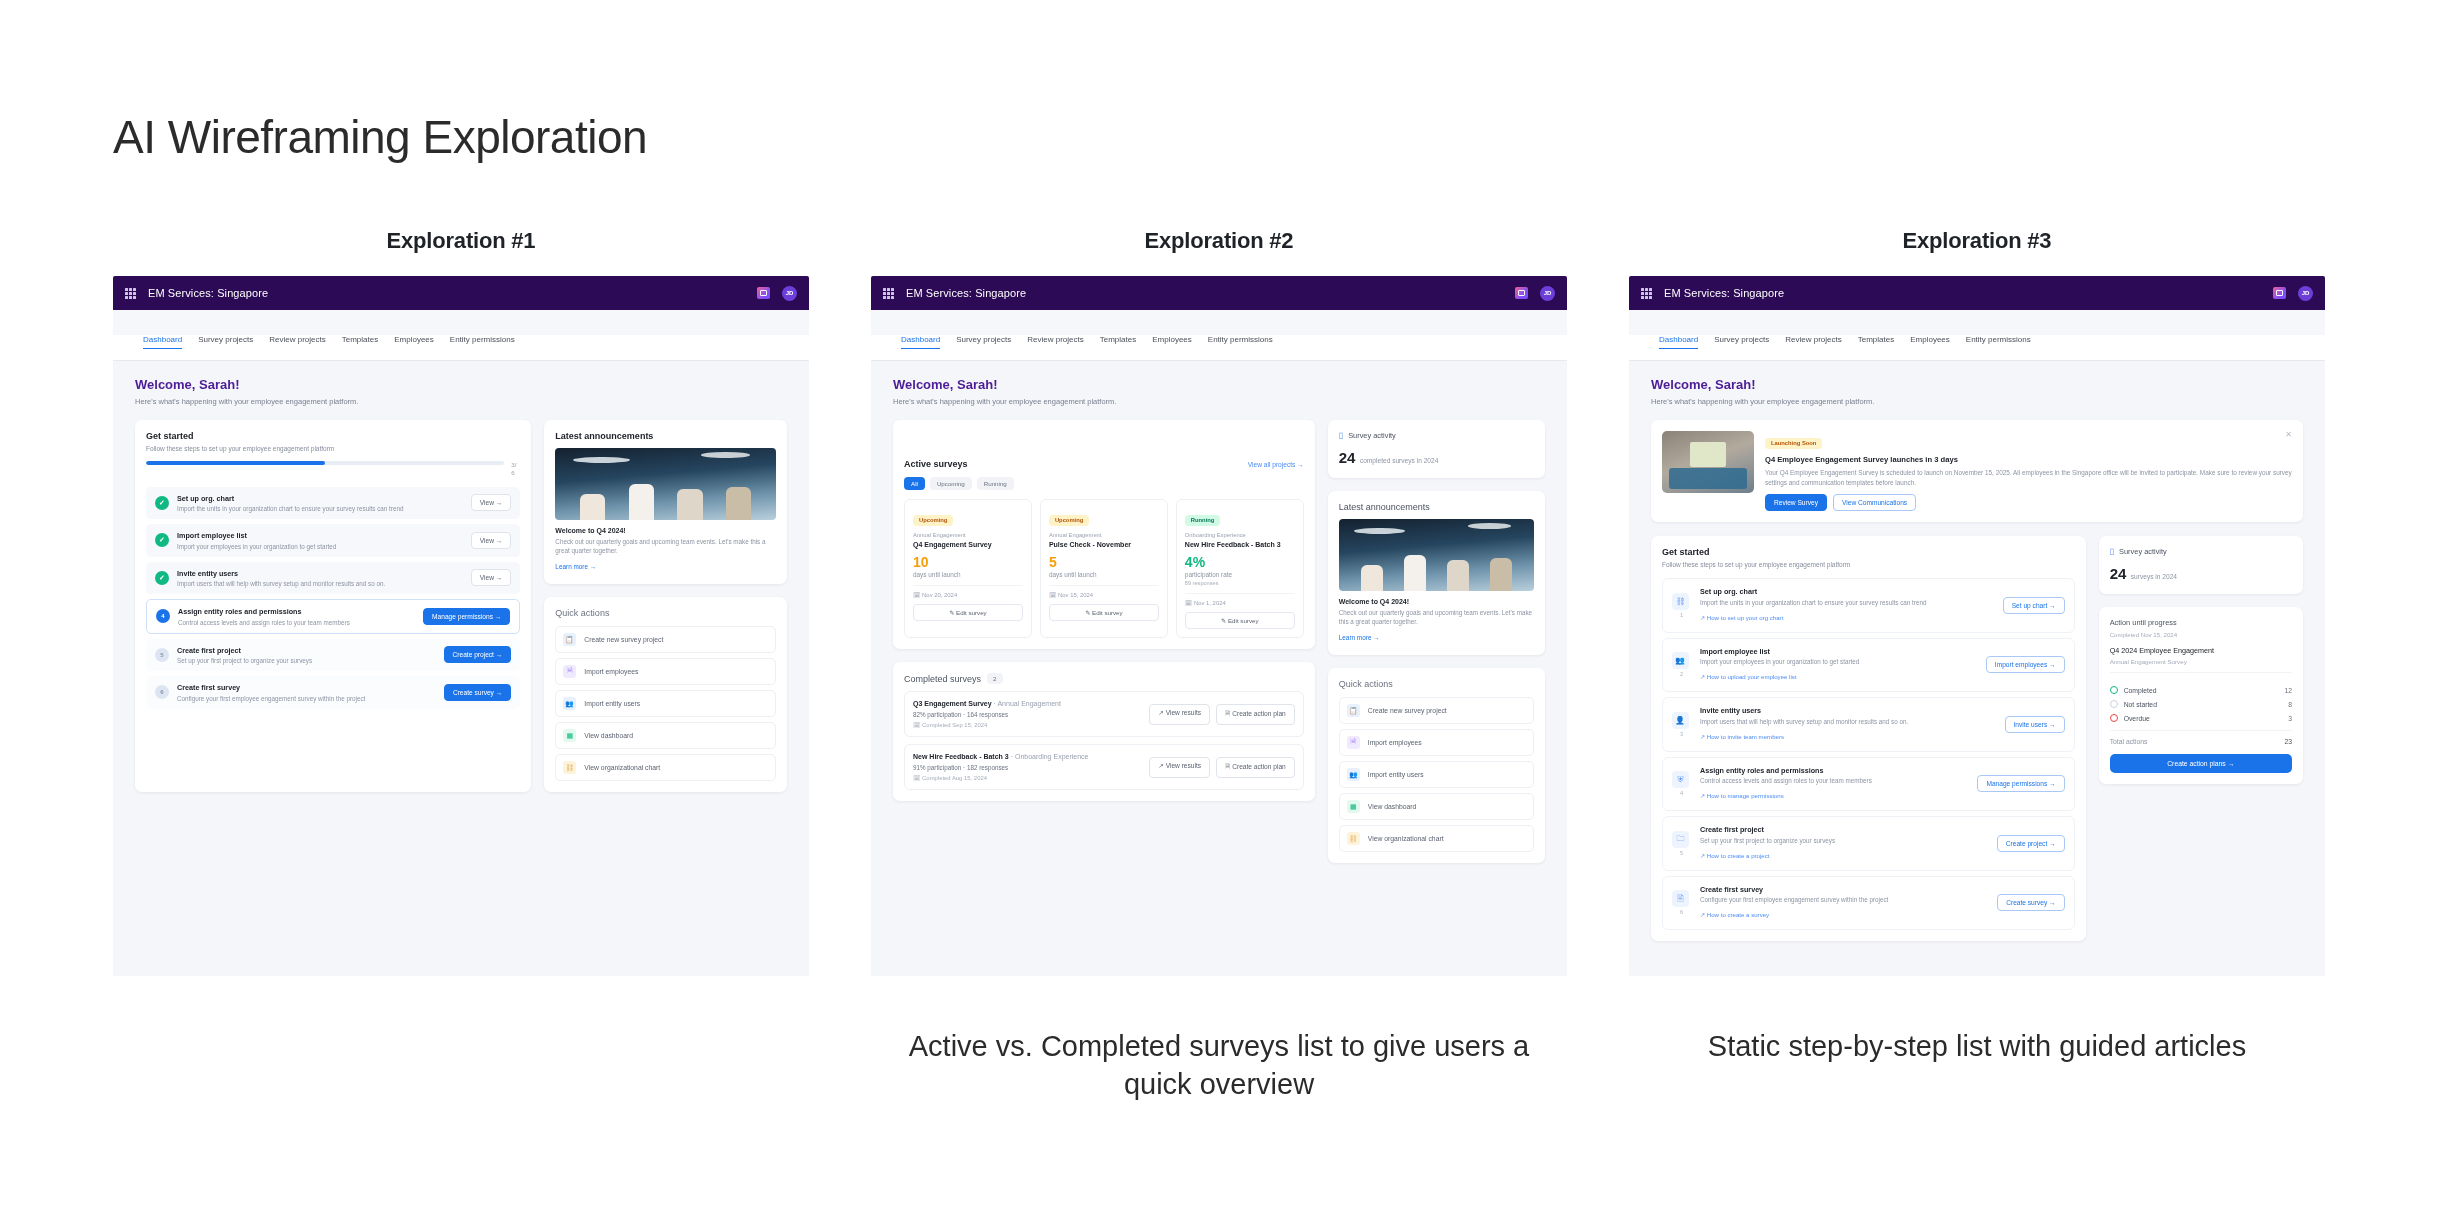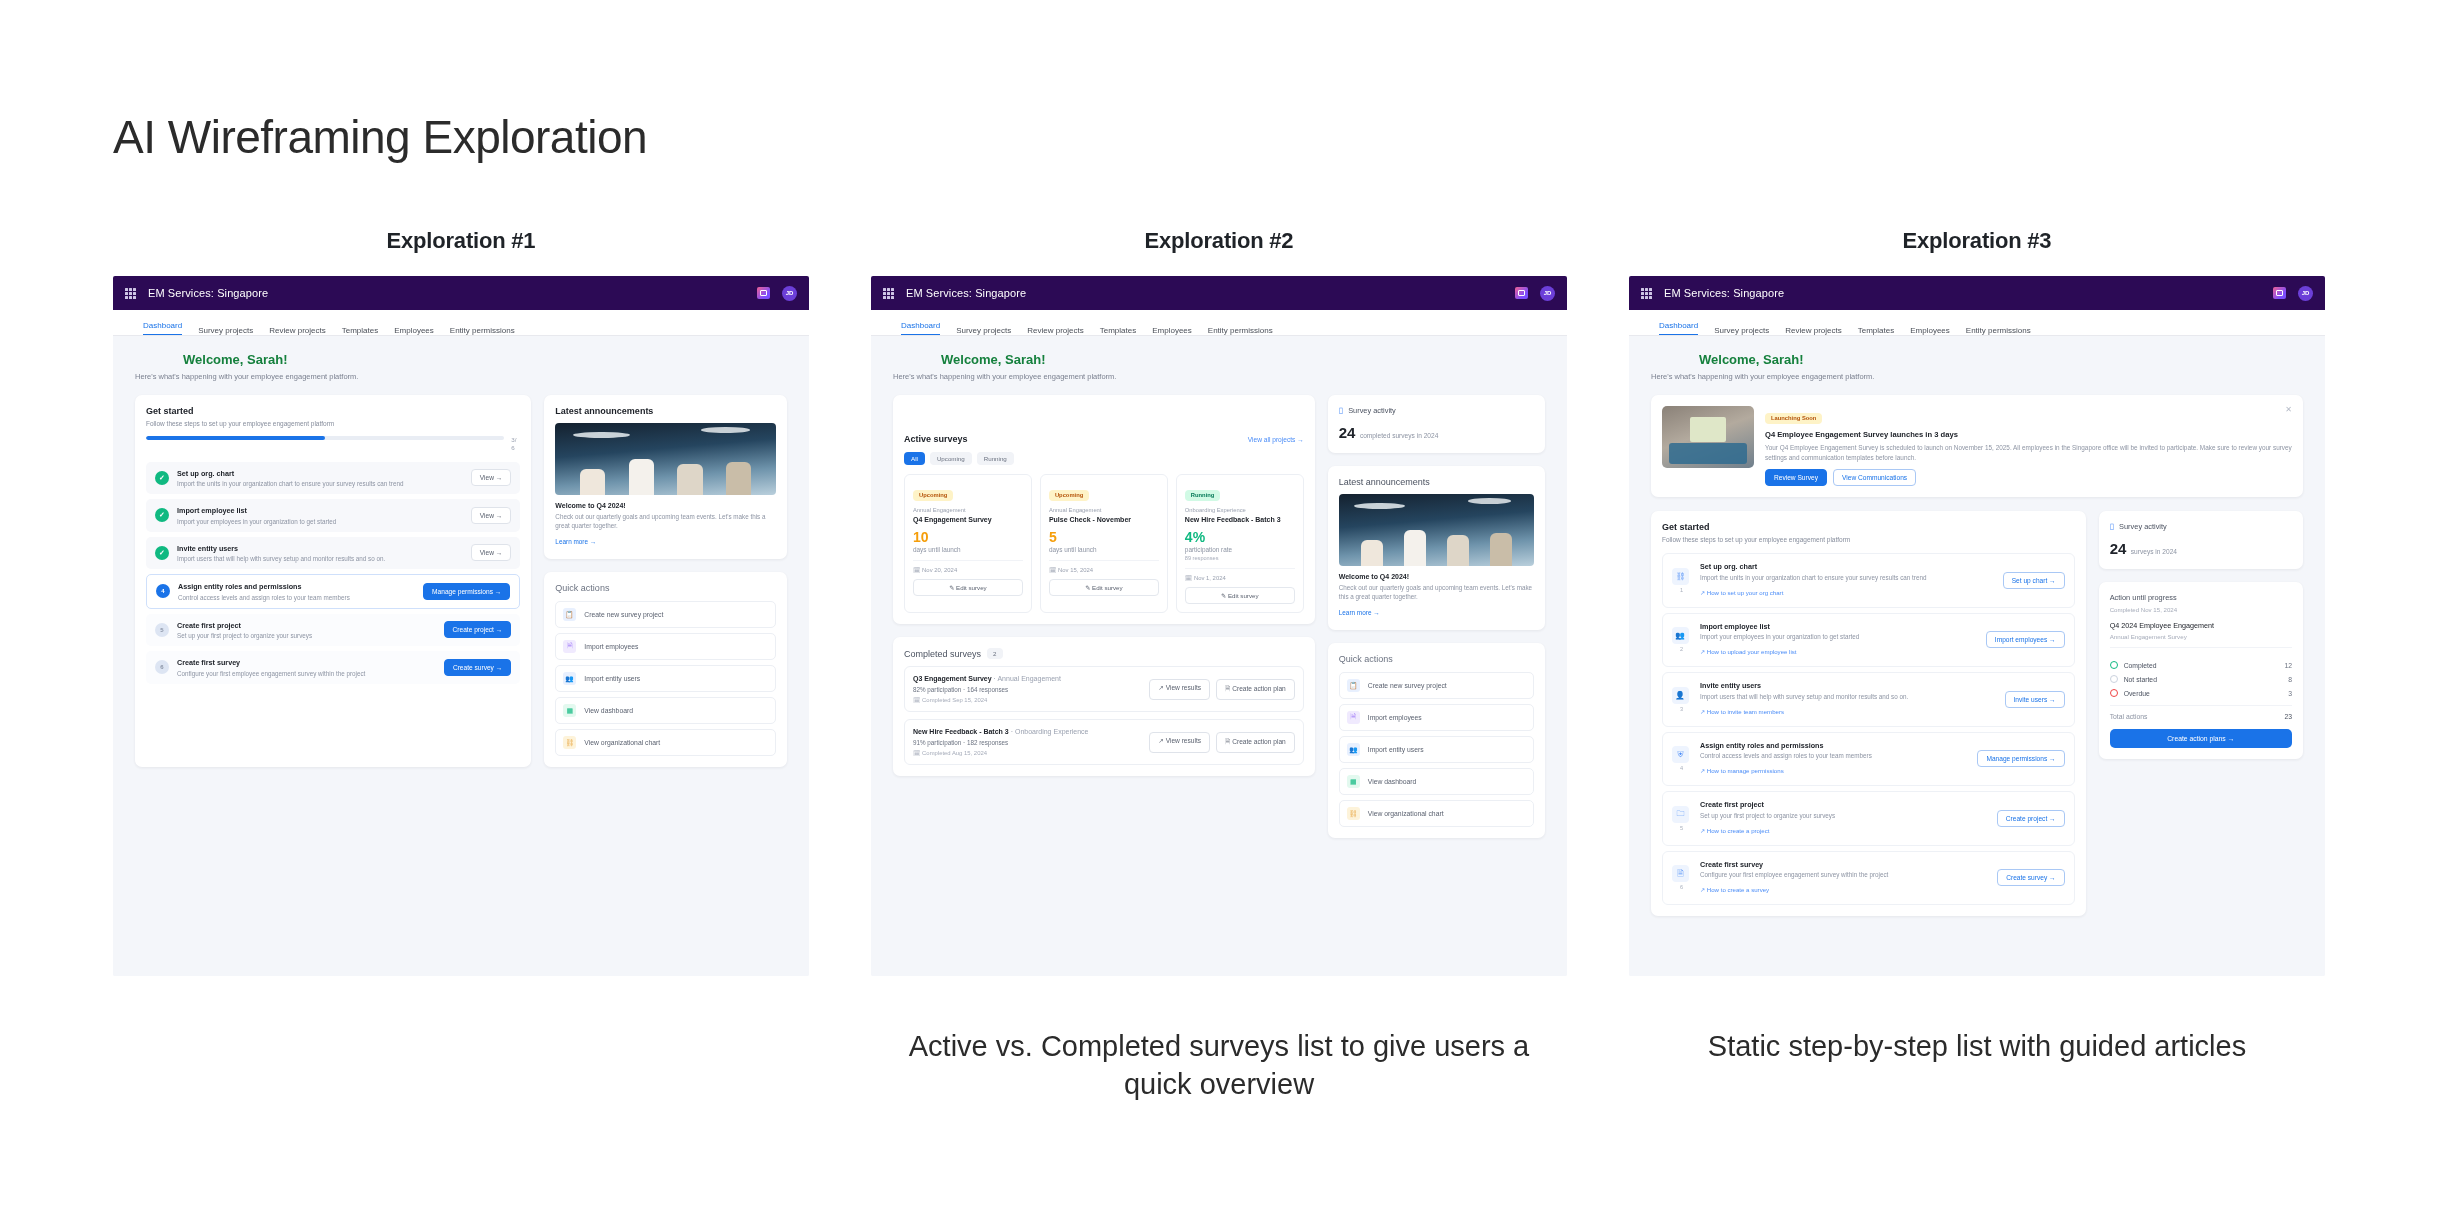--- a/index.html
+++ b/index.html
@@ -64,26 +64,26 @@
   .topbar-right { margin-left: auto; display: flex; align-items: center; gap: 12px; }
   .tb-icon { width: 13px; height: 12px; border-radius: 2px; background: linear-gradient(135deg,#f06292 0%,#7c4dff 70%); position: relative; }
   .tb-icon::after { content:""; position:absolute; inset:3px; border:1.3px solid #fff; border-radius:1px; }
   .avatar {
     width: 15px; height: 15px; border-radius: 50%;
     background: #6c3fd8; color: #fff; font-size: 6px;
     display:flex; align-items:center; justify-content:center; font-weight:700;
   }
   .navbar {
     height: 26px; background:#fff; border-bottom:1px solid #e8e9ee;
-    display:flex; align-items:flex-end; gap:16px; padding:0 30px;
+    display:flex; align-items:flex-start; gap:16px; padding:0 30px;margin-top:25px;
   }
   .navitem { font-size: 8px; color:#4a4f58; white-space:nowrap; }
   .navitem.active { color:#1a73e8; border-bottom:1.6px solid #1a73e8; padding-bottom:4px; }
   .appbody { background:#f4f6fa; padding: 16px 22px; height: calc(100% - 60px); }
-  .welcome { font-size: 13px; font-weight:600; color:#15803d;margin-left:48px; }
+  .welcome { font-size: 13px; font-weight:600; color:#4c1d95; }
   .welcome-sub { font-size: 7.5px; color:#7b8190; margin-top:5px; }
 
   
   .card { background:#fff; border-radius:7px; box-shadow:0 1px 3px rgba(22,28,45,.07); }
   .card-h { font-size: 9px; font-weight:600; color:#20242b; }
   .card-sub { font-size:6.5px; color:#868d9c; margin-top:4px; }
 
   .cols2 { display:flex; gap:13px; margin-top:14px; }
 
   

